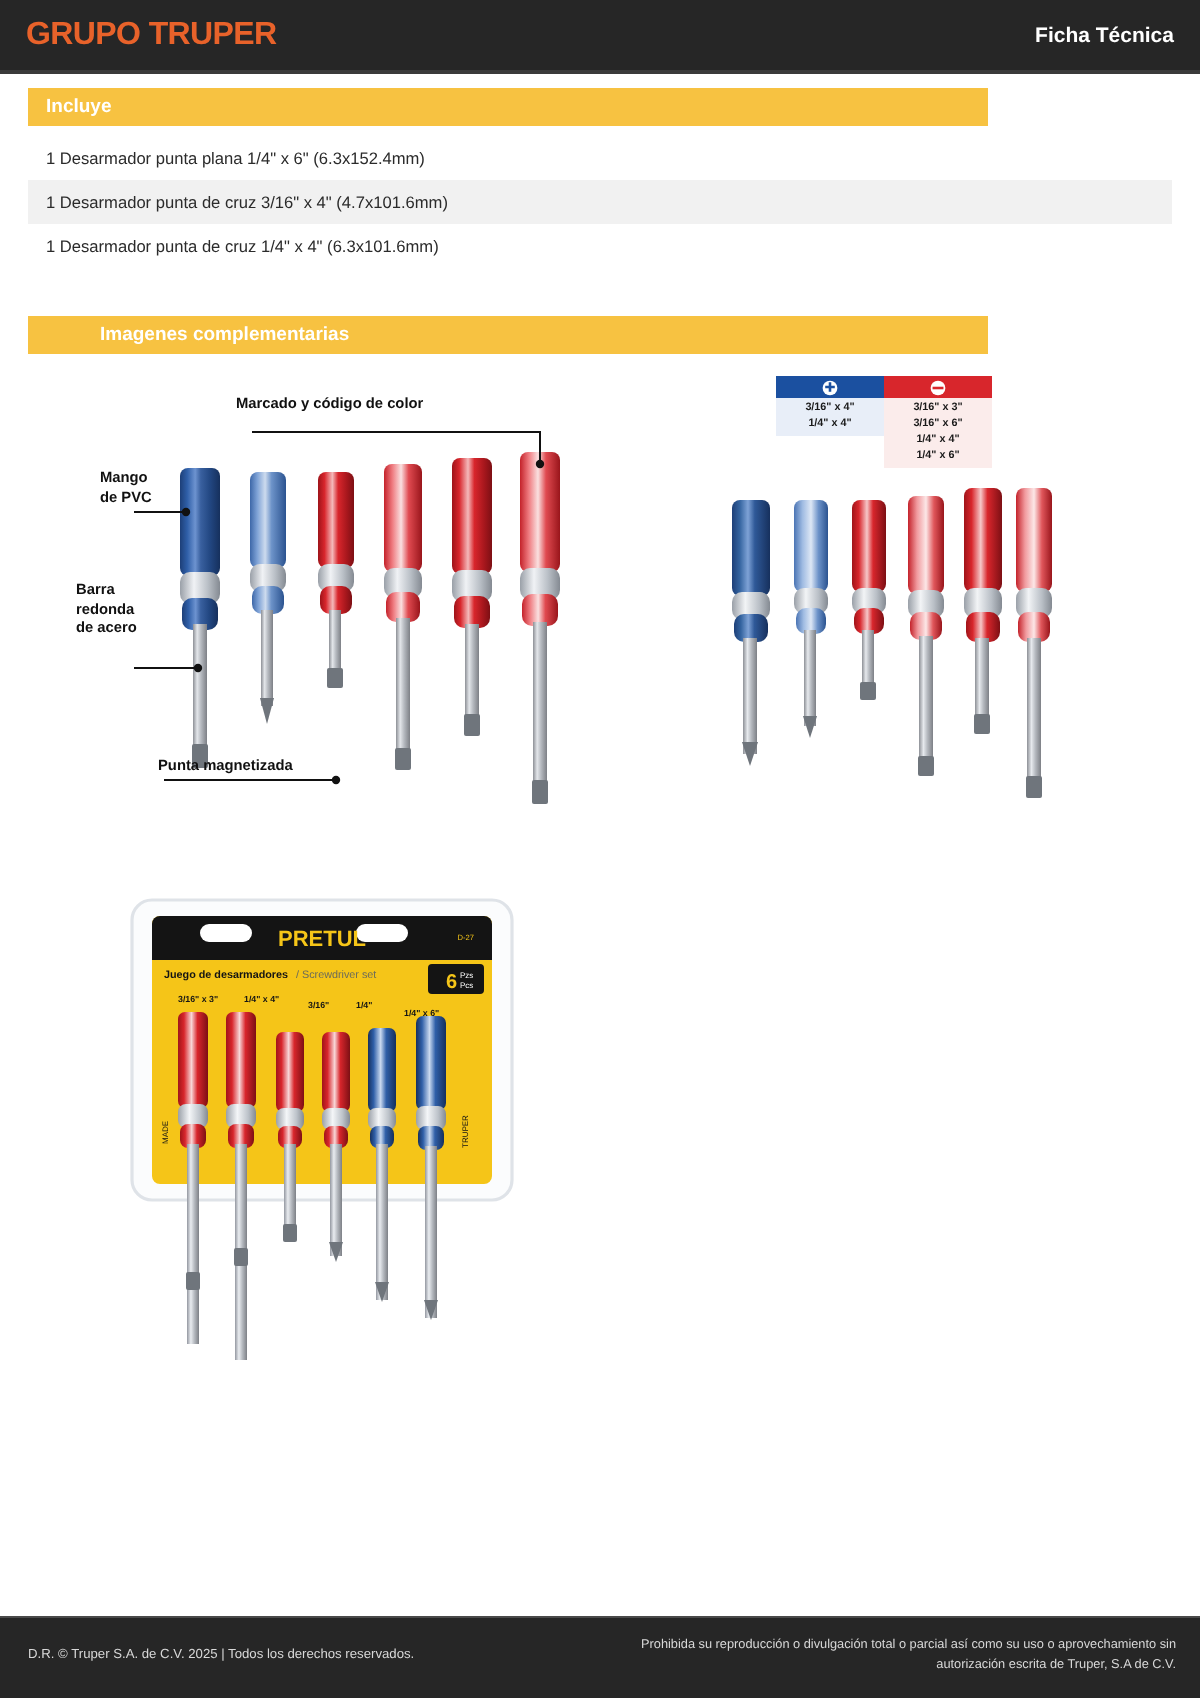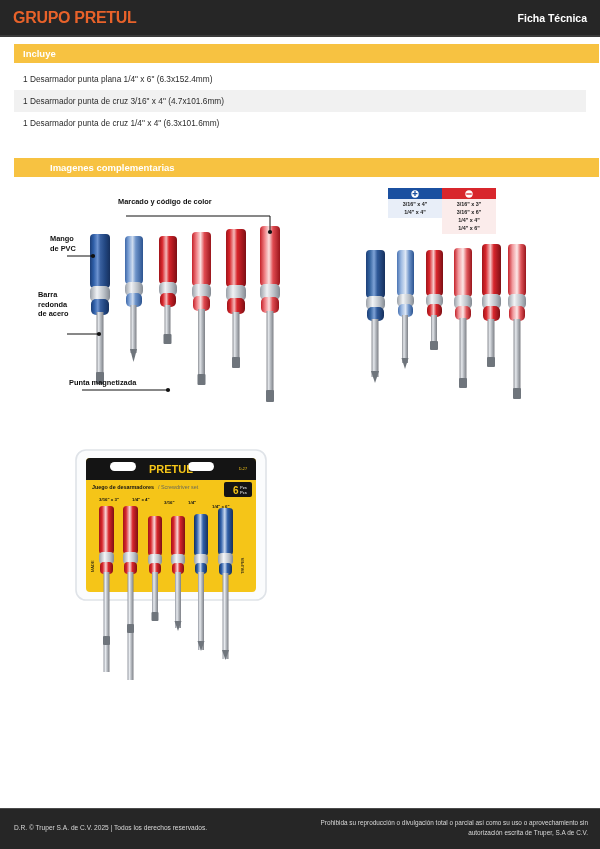--- a/index.html
+++ b/index.html
@@ -43,21 +43,21 @@
     position: absolute;
     left: 0; top: 35px;
     width: 600px; height: 2px;
     background: #3a3a3a;
   }
 
   
   .section-bar {
     position: absolute;
     left: 14px;
-    width: 585px;
+    width: 480px;
     height: 19px;
     background: #f7c241;
     display: flex;
     align-items: center;
     box-sizing: border-box;
     padding-left: 9px;
   }
   .section-bar span {
     color: #ffffff;
     font-size: 9.5px;
@@ -99,21 +99,21 @@
     left: 22px; top: 8px;
     width: 268px; height: 215px;
   }
   .fig2 {
     position: absolute;
     left: 358px; top: 2px;
     width: 170px; height: 215px;
   }
   .fig3 {
     position: absolute;
-    left: 72px; top: 258px;
+    left: 62px; top: 258px;
     width: 210px; height: 245px;
   }
 
   .anno {
     position: absolute;
     font-size: 7.4px;
     font-weight: bold;
     color: #111111;
     line-height: 9.5px;
     white-space: pre-line;
@@ -145,21 +145,21 @@
     text-align: right;
     color: #d8d8d8;
     font-size: 6.4px;
     line-height: 9.5px;
   }
 </style>
 </head>
 <body>
 
 <div class="topbar">
-  <div class="brand">GRUPO PRETUL</div>
+  <div class="brand">GRUPO TRUPER</div>
   <div class="doc-kind">Ficha Técnica</div>
 </div>
 <div class="topbar-rule"></div>
 
 <div class="section-bar" id="bar-incluye">
   <span>Incluye</span>
 </div>
 
 <div class="includes-list">
   <div class="include-row">1 Desarmador punta plana 1/4" x 6" (6.3x152.4mm)</div>
@@ -285,21 +285,21 @@
         <circle cx="146" cy="196" r="2.1"></circle>
       </g>
     </svg>
 
     <div class="anno" style="left:96px; top:3px;">Marcado y código de color</div>
     <div class="anno" style="left:16px; top:40px;margin-left:12px;">Mango
 de PVC</div>
     <div class="anno" style="left:16px; top:96px;">Barra
 redonda
 de acero</div>
-    <div class="anno" style="left:47px; top:184px;text-align:center;">Punta magnetizada</div>
+    <div class="anno" style="left:57px; top:184px;text-align:center;">Punta magnetizada</div>
   </div>
 
   <div class="fig2">
     <svg width="170" height="215" viewBox="0 0 170 215">
       <defs>
         <linearGradient id="f2BlueD" x1="0" y1="0" x2="1" y2="0">
           <stop offset="0" stop-color="#1d3f78"></stop>
           <stop offset="0.2" stop-color="#33639f"></stop>
           <stop offset="0.42" stop-color="#7ea2d6"></stop>
           <stop offset="0.6" stop-color="#2f5998"></stop>

